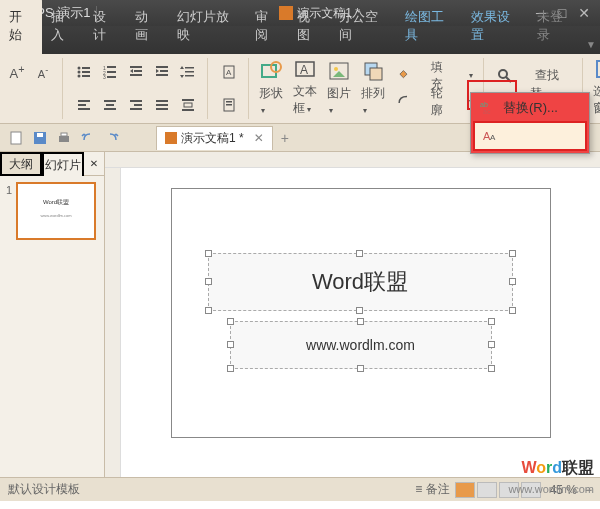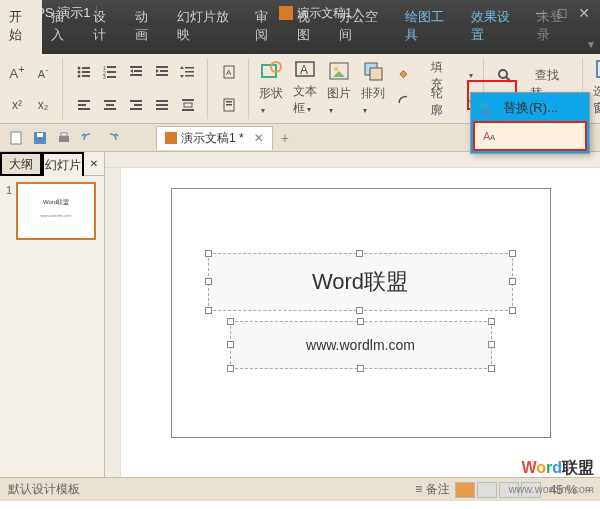--- a/index.html
+++ b/index.html
@@ -32,21 +32,21 @@
 .big-btn { display: flex; flex-direction: column; align-items: center; justify-content: center; width: 44px; height: 58px; font-size: 12px; color: #555; cursor: pointer; }
 .big-btn .ic { width: 24px; height: 24px; display: flex; align-items: center; justify-content: center; margin-bottom: 2px; }
 .big-btn .dd { font-size: 8px; margin-left: 2px; }
 .stacked { display: flex; flex-direction: column; justify-content: center; gap: 2px; }
 .hstack { display: flex; align-items: center; font-size: 12px; color: #555; cursor: pointer; height: 24px; padding: 0 2px; gap: 19px; }
 .hstack .ic { width: 18px; height: 18px; margin-right: 2px; }
 
 .replace-highlight { position: absolute; top: 26px; left: 467px; width: 50px; height: 30px; border: 2px solid #d22; pointer-events: none; }
 
 
-.dropdown { position: absolute; top: 92px; left: 470px; width: 120px; background: #0ea5e9; border: 1px solid #999; box-shadow: 2px 2px 6px rgba(0,0,0,0.25); z-index: 100; padding: 2px; }
+.dropdown { position: absolute; top: 92px; left: 470px; width: 120px; background: #ef4444; border: 1px solid #999; box-shadow: 2px 2px 6px rgba(0,0,0,0.25); z-index: 100; padding: 2px; }
 .dropdown .item { display: flex; align-items: center; padding: 4px 6px; font-size: 13px; cursor: pointer; }
 .dropdown .item.hi { border: 2px solid #d22; background: #fdf0dc; }
 .dropdown .mi { width: 18px; height: 18px; margin-right: 6px; display: flex; align-items: center; justify-content: center; }
 
 
 .qat { height: 28px; background: #e8e0d0; border-bottom: 1px solid #c8bca8; display: flex; align-items: center; padding: 0 6px; gap: 4px; }
 .qat .q { width: 20px; height: 20px; display: flex; align-items: center; justify-content: center; cursor: pointer; }
 .qat .doctab { margin-left: 30px; display: flex; align-items: center; background: #fff; border: 1px solid #c8bca8; border-bottom: none; padding: 3px 8px; font-size: 12px; }
 .qat .doctab .di { width: 12px; height: 12px; background: #d97a2a; margin-right: 4px; }
 .qat .doctab .x { margin-left: 10px; color: #888; cursor: pointer; }
@@ -134,24 +134,20 @@
 
 <div class="ribbon">
   <div class="rgroup">
     <div class="rrow">
       <div class="rbtn">
           <span style="font-size:13px">A<sup>+</sup></span>
         </div>
       <div class="rbtn">
           <span style="font-size:11px">A<sup>-</sup></span>
         </div>
-    </div>
-    <div class="rrow">
-      <div class="rbtn">x²</div>
-      <div class="rbtn">x₂</div>
     </div>
   </div>
 
   <div class="rgroup">
     <div class="rrow">
       <div class="rbtn">
           <svg viewBox="0 0 16 16">
             <circle cx="3" cy="4" r="1.5" class="svg-fill"></circle>
             <rect x="6" y="3" width="8" height="2" class="svg-fill"></rect>
             <circle cx="3" cy="8" r="1.5" class="svg-fill"></circle>

